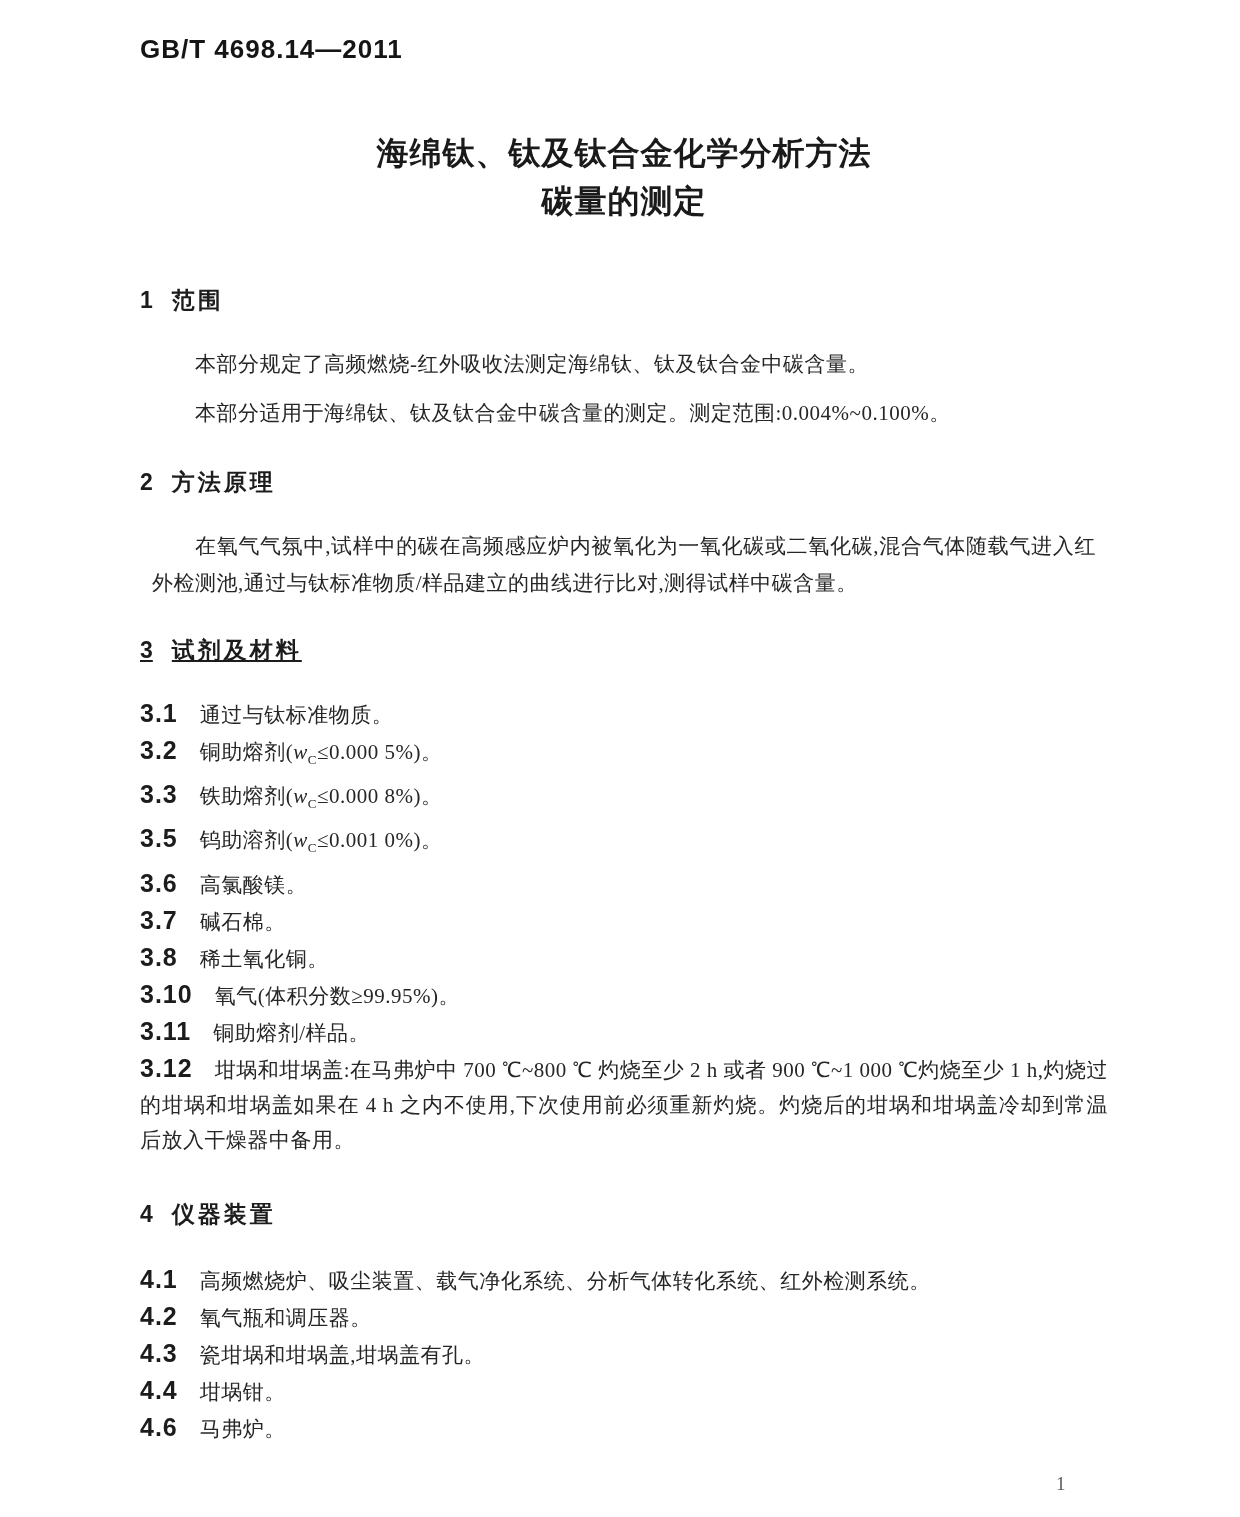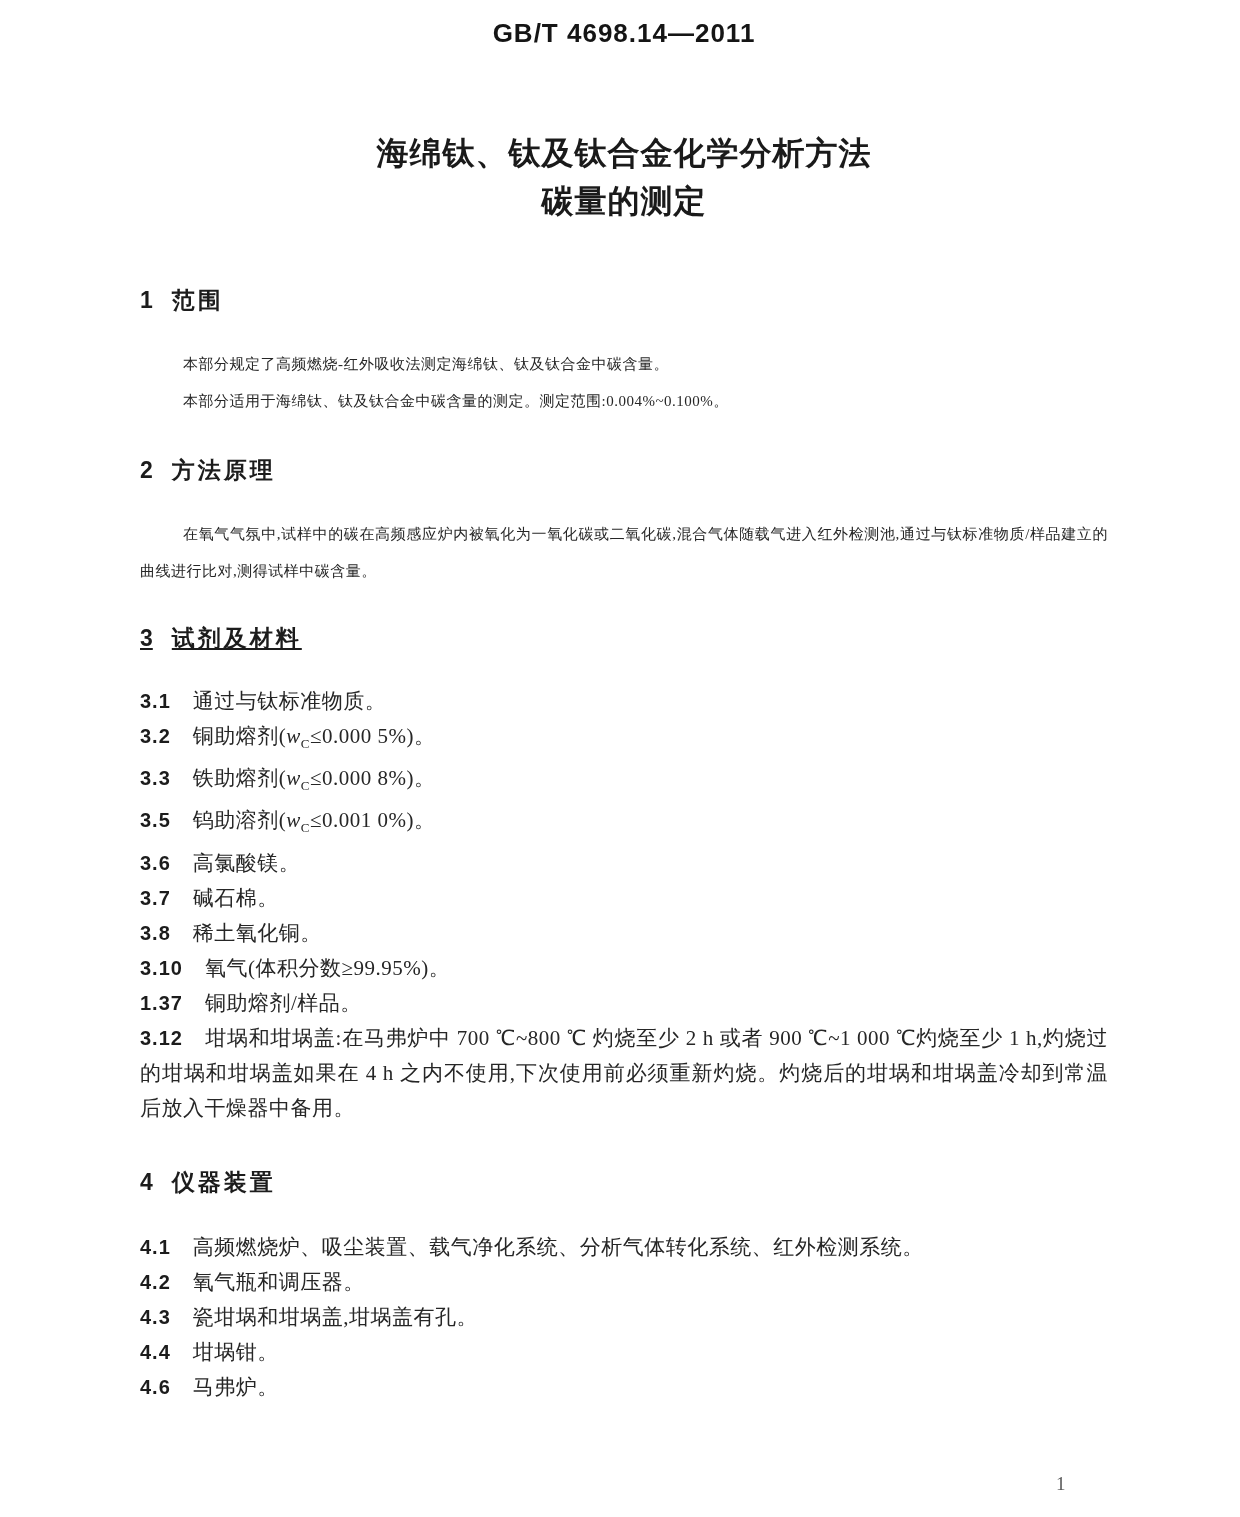--- a/index.html
+++ b/index.html
@@ -11,23 +11,23 @@
     color: #242424;
     font-family: "Liberation Serif", serif;
     position: relative;
     overflow: hidden;
   }
   .content {
     margin-left: 140px;
     width: 968px;
   }
   .doc-header {
-    padding-top: 18px;
+    padding-top: 34px;
     height: 54px;
-    text-align: center;
+    text-align: left;
   }
   .standard-number {
     font-family: "Liberation Sans", sans-serif;
     font-weight: bold;
     font-size: 26px;
     letter-spacing: 1px;
     color: #151515;
   }
   .title-block {
     margin-top: 75px;
@@ -50,40 +50,40 @@
     line-height: 32px;
     letter-spacing: 3px;
     color: #1c1c1c;
   }
   .section-number {
     letter-spacing: 0;
     margin-right: 19px;
   }
   .para-block { margin: 0; }
   .body-para {
-    margin: 0;
-    font-size: 15px;
+    margin: 12px;
+    font-size: 21px;
     line-height: 37px;
     letter-spacing: 0.5px;
     text-align: justify;
     text-indent: 43px;
     color: #262626;
   }
   .clause-item {
     margin: 0;
     font-size: 21px;
     line-height: 35px;
     letter-spacing: 0.5px;
     text-align: justify;
     color: #262626;
   }
   .clause-number {
     font-family: "Liberation Sans", sans-serif;
     font-weight: bold;
-    font-size: 20px;
+    font-size: 25px;
     letter-spacing: 1px;
     margin-right: 22px;
     color: #1c1c1c;
   }
   .formula-var {
     font-style: italic;
     font-family: "Liberation Serif", serif;
   }
   .formula-sub {
     font-size: 13px;
@@ -129,21 +129,21 @@
         <h2 class="section-heading" style="margin-top: 32px; text-decoration: underline;"><span class="section-number">3</span><span>试剂及材料</span></h2>
         <div class="para-block" style="margin-top: 30px;">
           <p class="clause-item"><span class="clause-number">3.1</span><span>通过与钛标准物质。</span></p>
           <p class="clause-item"><span class="clause-number">3.2</span><span>铜助熔剂(</span><i class="formula-var">w</i><sub class="formula-sub">C</sub><span>≤0.000 5%)。</span></p>
           <p class="clause-item"><span class="clause-number">3.3</span><span>铁助熔剂(</span><i class="formula-var">w</i><sub class="formula-sub">C</sub><span>≤0.000 8%)。</span></p>
           <p class="clause-item"><span class="clause-number">3.5</span><span>钨助溶剂(</span><i class="formula-var">w</i><sub class="formula-sub">C</sub><span>≤0.001 0%)。</span></p>
           <p class="clause-item"><span class="clause-number">3.6</span><span>高氯酸镁。</span></p>
           <p class="clause-item"><span class="clause-number">3.7</span><span>碱石棉。</span></p>
           <p class="clause-item"><span class="clause-number">3.8</span><span>稀土氧化铜。</span></p>
           <p class="clause-item"><span class="clause-number">3.10</span><span>氧气(体积分数≥99.95%)。</span></p>
-          <p class="clause-item"><span class="clause-number">1.37</span><span>铜助熔剂/样品。</span></p>
+          <p class="clause-item"><span class="clause-number">3.11</span><span>铜助熔剂/样品。</span></p>
           <p class="clause-item"><span class="clause-number">3.12</span><span>坩埚和坩埚盖:在马弗炉中 700 ℃~800 ℃ 灼烧至少 2 h 或者 900 ℃~1 000 ℃灼烧至少 1 h,灼烧过的坩埚和坩埚盖如果在 4 h 之内不使用,下次使用前必须重新灼烧。灼烧后的坩埚和坩埚盖冷却到常温后放入干燥器中备用。</span></p>
         </div>
       </section>
       <section>
         <h2 class="section-heading" style="margin-top: 40px;"><span class="section-number">4</span><span>仪器装置</span></h2>
         <div class="para-block" style="margin-top: 32px;">
           <p class="clause-item"><span class="clause-number">4.1</span><span>高频燃烧炉、吸尘装置、载气净化系统、分析气体转化系统、红外检测系统。</span></p>
           <p class="clause-item"><span class="clause-number">4.2</span><span>氧气瓶和调压器。</span></p>
           <p class="clause-item"><span class="clause-number">4.3</span><span>瓷坩埚和坩埚盖,坩埚盖有孔。</span></p>
           <p class="clause-item"><span class="clause-number">4.4</span><span>坩埚钳。</span></p>

